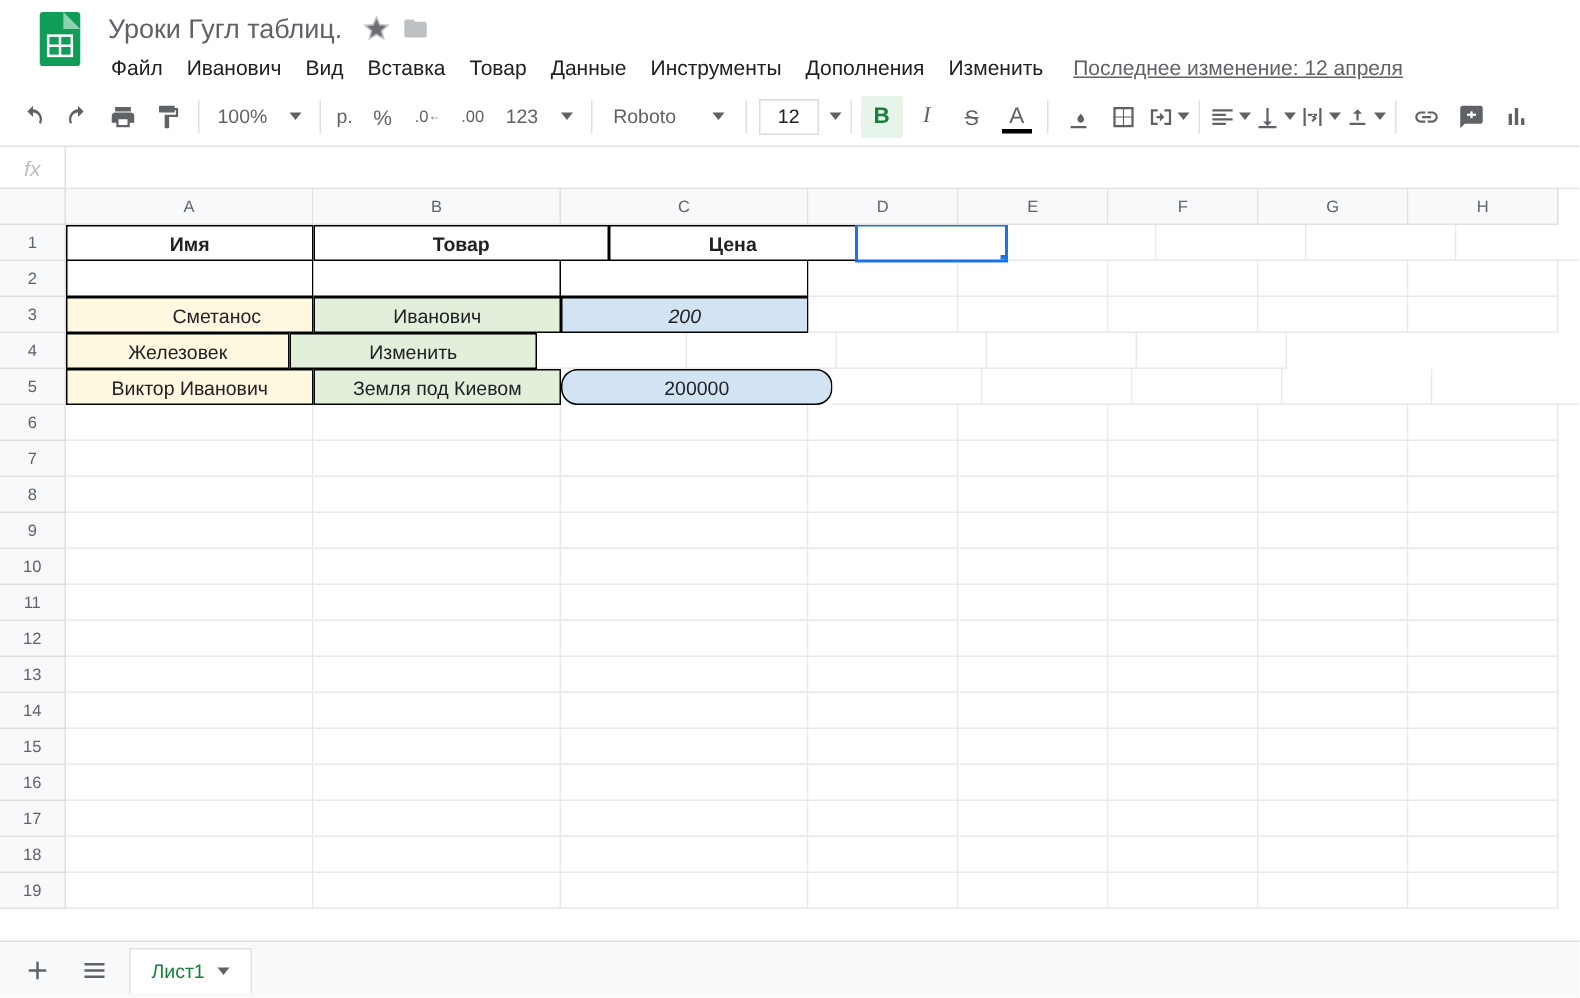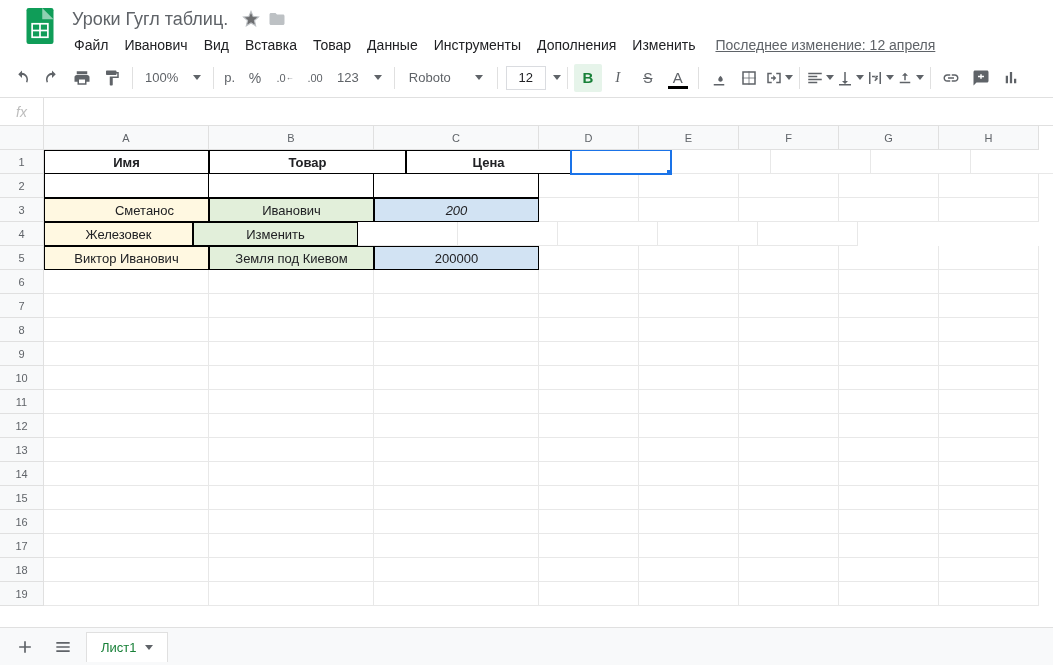--- a/index.html
+++ b/index.html
@@ -297,21 +297,21 @@
         <div class="cell data green" style="width: 165px;">Изменить</div>
         <div class="cell" style="width: 100px;"></div>
         <div class="cell" style="width: 100px;"></div>
         <div class="cell" style="width: 100px;"></div>
         <div class="cell" style="width: 100px;"></div>
         <div class="cell" style="width: 100px;"></div>
       </div>
       <div class="row r5">
         <div class="cell data yellow" style="width: 165px;">Виктор Иванович</div>
         <div class="cell data green" style="width: 165px;">Земля под Киевом</div>
-        <div class="cell data blue" style="width: 165px;">200000</div>
+        <div class="cell data blue" style="width: 181px; border-radius: 11px;">200000</div>
         <div class="cell" style="width: 100px;"></div>
         <div class="cell" style="width: 100px;"></div>
         <div class="cell" style="width: 100px;"></div>
         <div class="cell" style="width: 100px;"></div>
         <div class="cell" style="width: 100px;"></div>
       </div>
       <div class="row r6">
         <div class="cell" style="width: 165px;"></div>
         <div class="cell" style="width: 165px;"></div>
         <div class="cell" style="width: 165px;"></div>

